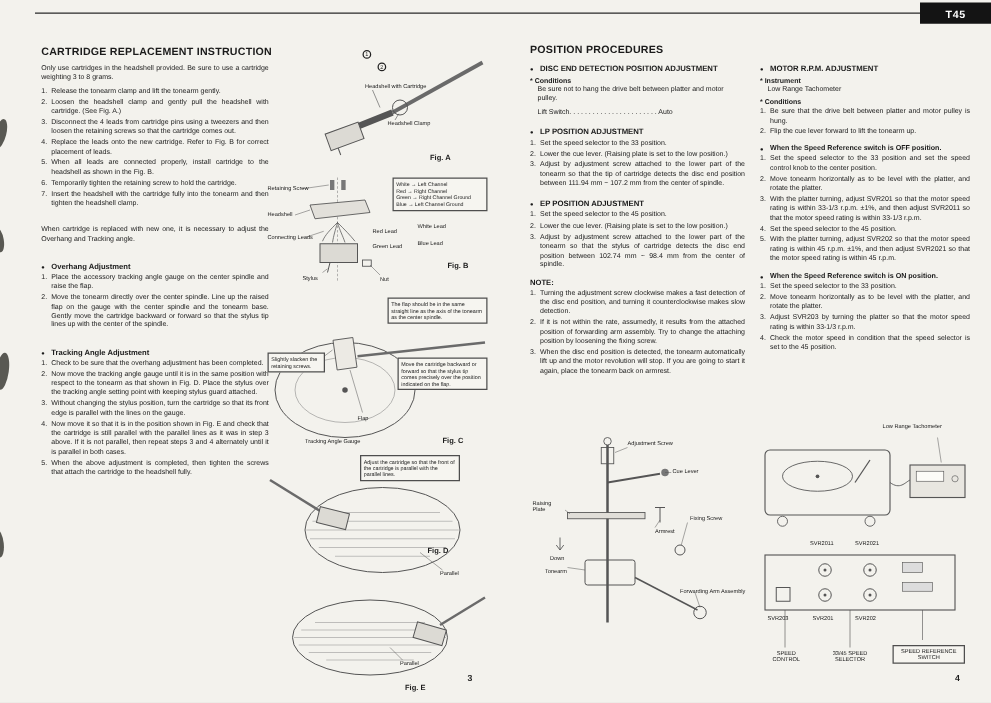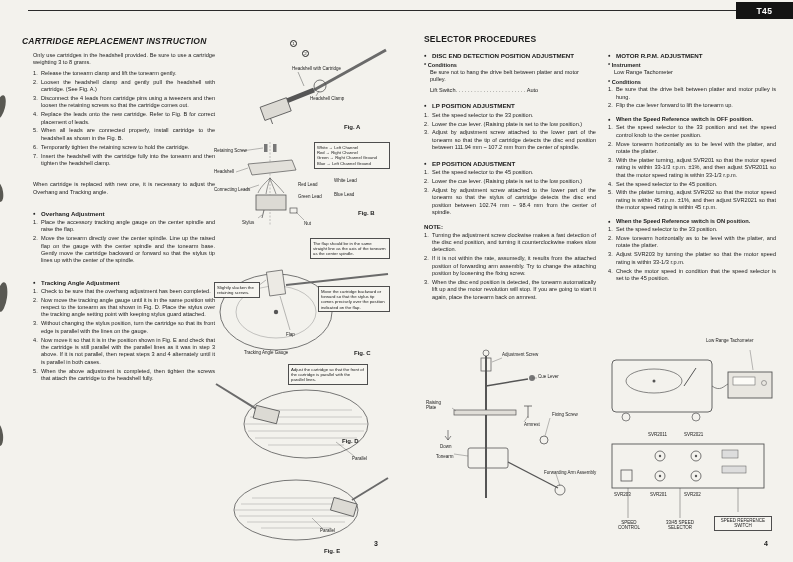--- a/index.html
+++ b/index.html
@@ -56,21 +56,21 @@
 <div class="sheet">
 
   <div class="top-rule"></div>
   <div class="model-tab">T45</div>
 
   <div class="artifact a1"></div>
   <div class="artifact a2"></div>
   <div class="artifact a3"></div>
   <div class="artifact a4"></div>
 
-  <h1 class="page-title" style="left:22px; top:36px;font-style:italic;">CARTRIDGE REPLACEMENT INSTRUCTION</h1>
+  <h1 class="page-title" style="left:33px; top:36px;">CARTRIDGE REPLACEMENT INSTRUCTION</h1>
 
   <div class="textcol" style="left:33px; top:52px; width:182px;">
     <p class="body">Only use cartridges in the headshell provided. Be sure to use a cartridge weighting 3 to 8 grams.</p>
     <ol class="steps">
       <li>Release the tonearm clamp and lift the tonearm gently.</li>
       <li>Loosen the headshell clamp and gently pull the headshell with cartridge. (See Fig. A.)</li>
       <li>Disconnect the 4 leads from cartridge pins using a tweezers and then loosen the retaining screws so that the cartridge comes out.</li>
       <li>Replace the leads onto the new cartridge. Refer to Fig. B for correct placement of leads.</li>
       <li>When all leads are connected properly, install cartridge to the headshell as shown in the Fig. B.</li>
       <li>Temporarily tighten the retaining screw to hold the cartridge.</li>
@@ -203,21 +203,21 @@
         <rect x="118" y="30" width="24" height="13" fill="#dcdad4" stroke="#555" stroke-width="0.8"></rect>
       </g>
       <line x1="108" y1="58" x2="98" y2="48" stroke="#555" stroke-width="0.4"></line>
     </svg>
     <span class="lbl" style="left:106px; top:58px;">Parallel</span>
     <span class="figcap" style="left:110px; top:78px;">Fig. E</span>
   </div>
 
   <div class="pageno" style="left:374px; top:540px;">3</div>
 
-  <h1 class="page-title" style="left:424px; top:34px;">SELECTOR PROCEDURES</h1>
+  <h1 class="page-title" style="left:424px; top:34px;">POSITION PROCEDURES</h1>
 
   <div class="textcol" style="left:424px; top:52px; width:172px;">
     <h3 class="sec bull" style="width:160px;">DISC END DETECTION POSITION ADJUSTMENT</h3>
     <p class="cond-label">* Conditions</p>
     <p class="body indent">Be sure not to hang the drive belt between platter and motor pulley.</p>
     <p class="body indent">Lift Switch. . . . . . . . . . . . . . . . . . . . . . . Auto</p>
     <h3 class="sec bull spaced-top">LP POSITION ADJUSTMENT</h3>
     <ol class="steps">
       <li>Set the speed selector to the 33 position.</li>
       <li>Lower the cue lever. (Raising plate is set to the low position.)</li>

